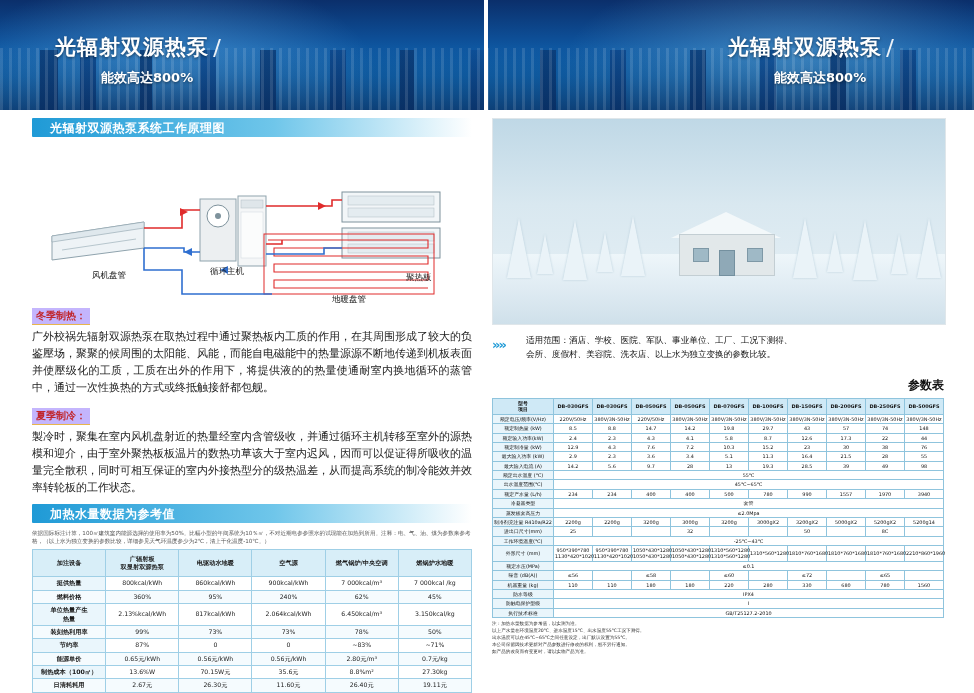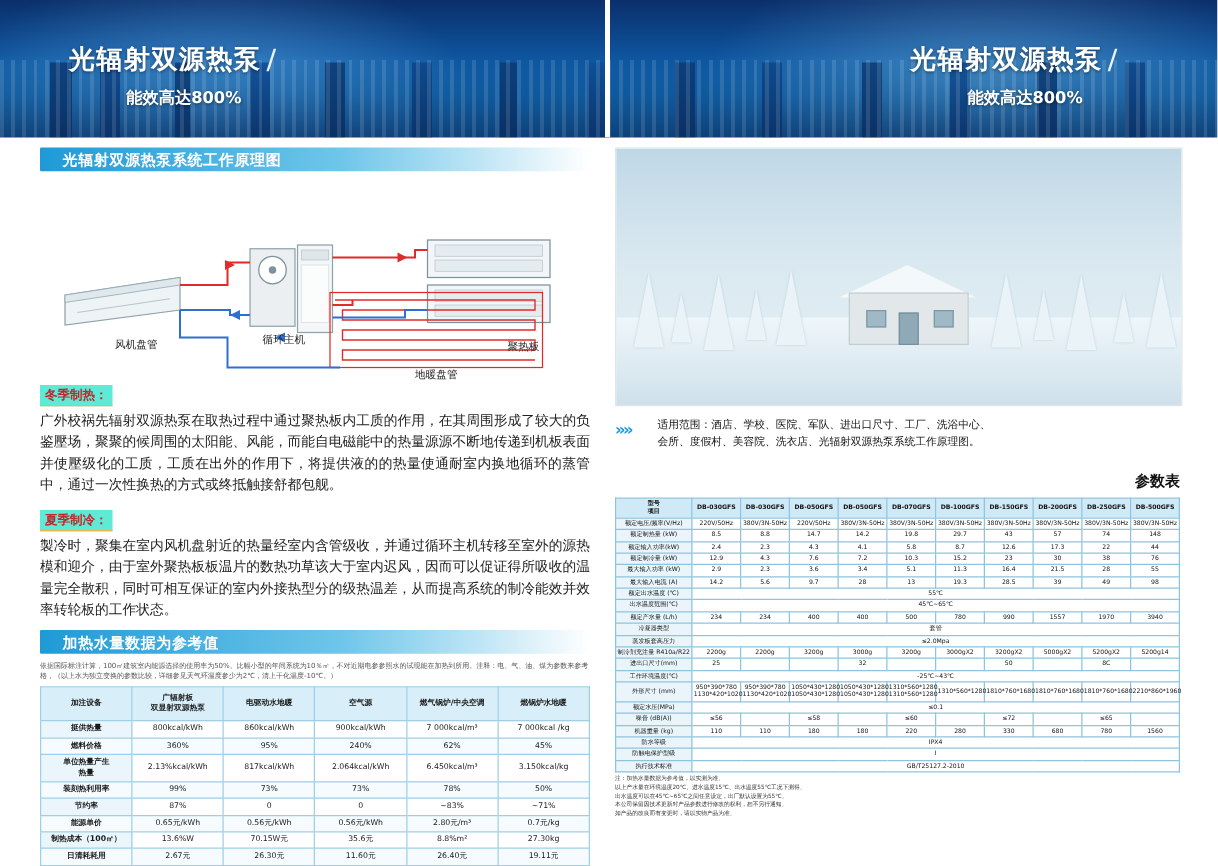--- a/index.html
+++ b/index.html
@@ -95,21 +95,21 @@
   }
 
   
   .diagram{
     position:relative;width:440px;height:160px;background:#fff;margin-top:4px;
   }
   .dg-label{position:absolute;font-size:8.5px;color:#222;}
 
   
   .red-head{
-    display:inline-block;background:#5eead4;color:#c0272d;font-size:10px;
+    display:inline-block;background:#c4b5fd;color:#c0272d;font-size:10px;
     font-weight:bold;padding:1px 4px;border-bottom:1px solid #e8b64c;margin-bottom:3px;
   }
   .para{
     font-size:11px;line-height:1.55;color:#222;text-align:justify;margin:0 0 8px 0;
   }
 
   
   .note-top{font-size:5.6px;color:#555;line-height:1.35;margin:3px 0 4px 0;}
   table.etab{
     border-collapse:collapse;width:100%;font-size:6.2px;color:#1a1a1a;
@@ -413,22 +413,22 @@
         <div class="body"></div>
         <div class="win" style="left:22px;"></div>
         <div class="win" style="left:76px;"></div>
         <div class="door"></div>
       </div>
     </div>
 
     <div class="scope">
       <div class="chev">»»</div>
       <div class="txt">
-        <div>适用范围：酒店、学校、医院、军队、进出口尺寸、工厂、洗浴中心、</div>
-        <div>会所、度假村、美容院、洗衣店、光辐射双源热泵系统工作原理图。</div>
+        <div>适用范围：酒店、学校、医院、军队、事业单位、工厂、工况下测得、</div>
+        <div>会所、度假村、美容院、洗衣店、以上水为独立变换的参数比较。</div>
       </div>
     </div>
 
     <div class="param-title">参数表</div>
 
     <table class="ptab">
       <thead>
         <tr id="ptab-head">
             <th style="width: 58px;">型号<br>项目</th>
             <th>DB-030GFS</th>

